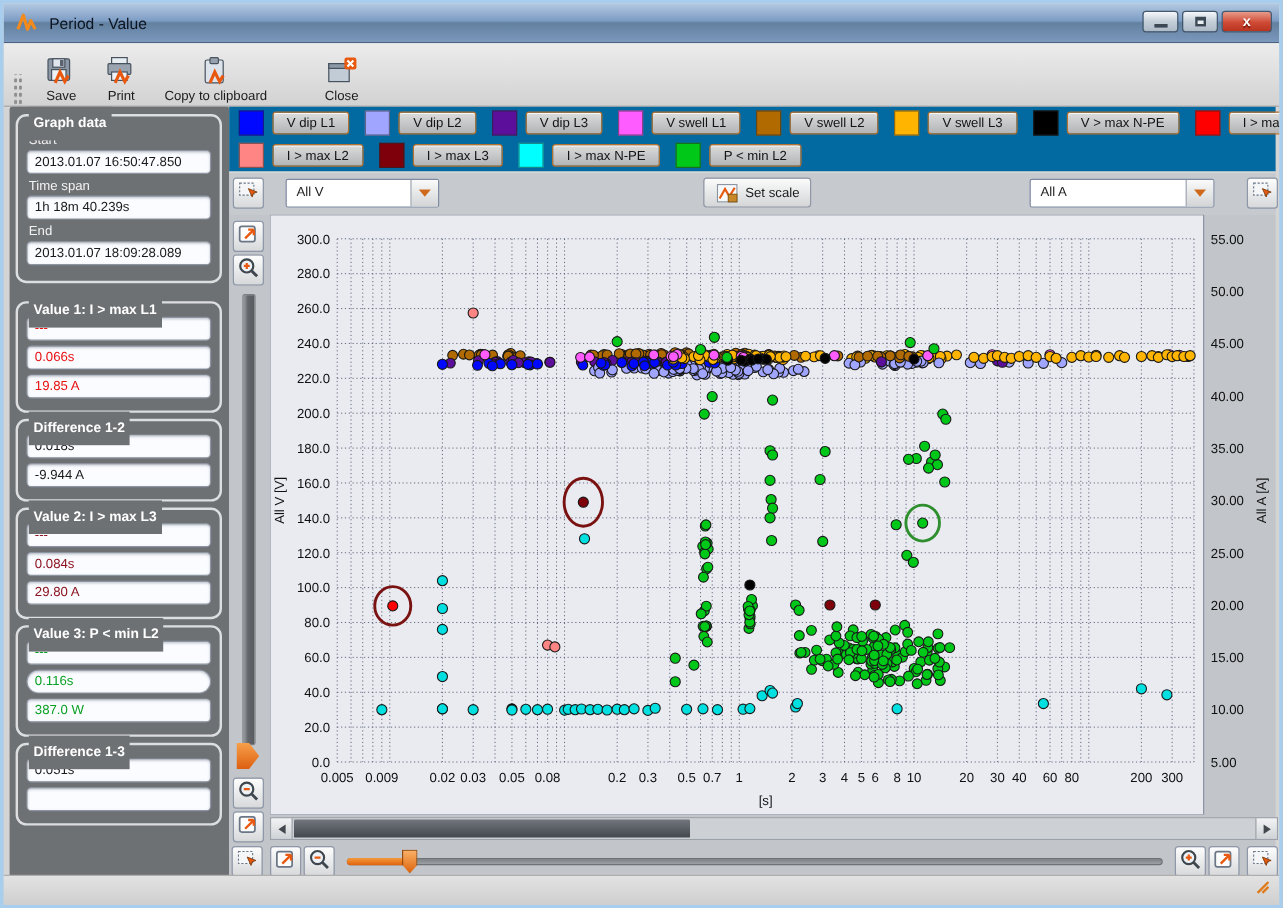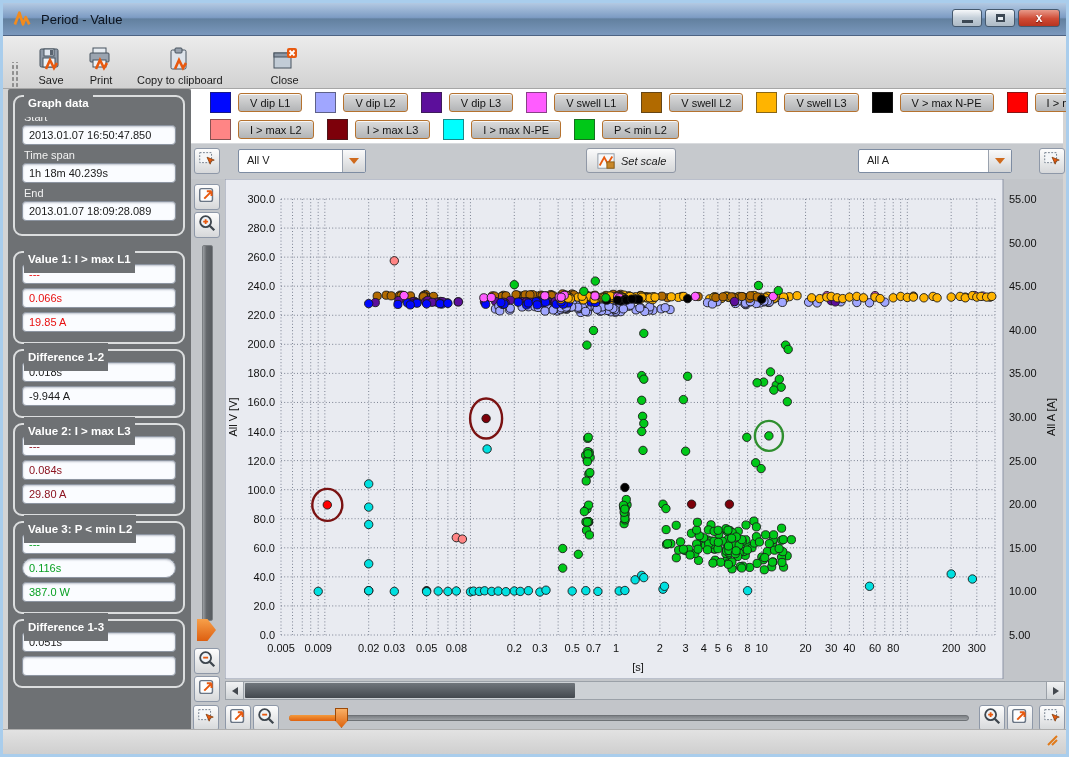--- a/index.html
+++ b/index.html
@@ -37,22 +37,22 @@
     padding:11px 7px 6px 7px;margin-bottom:5px;}
   .group.gd{margin-bottom:15px;padding-bottom:9px;}
   .group-title{position:absolute;top:-8px;left:9px;background:#6e7174;color:#fff;
     font-weight:bold;font-size:11.5px;padding:8px 4px;white-space:nowrap;}
   .f-label{color:#f2f2f2;font-size:11px;margin:3px 2px 2px 2px;}
   .field{background:#fafcff;border:1px solid #8d95a1;border-radius:4px;height:18px;
     line-height:18px;font-size:11px;padding:0 6px;color:#1a1a1a;margin-bottom:4px;
     box-shadow:inset 0 1px 2px rgba(80,90,110,.35);overflow:hidden;white-space:nowrap;}
   
   .legend{position:absolute;left:188px;top:86px;right:3px;height:54px;
-    background:#ffffff;display:flex;flex-direction:column;justify-content:center;gap:4px;
-    padding-left:19px;box-sizing:border-box;}
+    background:#0369a1;display:flex;flex-direction:column;justify-content:center;gap:4px;
+    padding-left:8px;box-sizing:border-box;}
   .legend-row{display:flex;align-items:center;gap:13px;height:23px;}
   .leg-item{display:flex;align-items:center;gap:7px;}
   .leg-swatch{width:21px;height:21px;border:1px solid rgba(40,40,40,.55);box-sizing:border-box;}
   .leg-btn{background:linear-gradient(#dcdcdc,#b2b4b6);border:1px solid #b5722f;border-radius:3px;
     font-size:11px;padding:2.5px 11px;color:#141414;white-space:nowrap;
     box-shadow:inset 0 1px 0 rgba(255,255,255,.8);}
   
   .ctrl-zone{position:absolute;left:188px;top:140px;right:3px;height:36px;background:#c6c9cd;
     border-top:1px solid #d9dbde;box-sizing:border-box;}
   .chart-backdrop{position:absolute;left:188px;top:176px;right:3px;bottom:24px;background:#c2c5c9;}
@@ -61,21 +61,21 @@
     box-sizing:border-box;}
   .combo{position:absolute;height:24px;background:#fff;border:1px solid #7d8ca2;border-radius:2px;
     display:flex;box-sizing:border-box;}
   .combo .val{flex:1;font-size:11px;padding:4px 0 0 8px;color:#222;}
   .combo .drop{width:22px;background:linear-gradient(#fafafa,#d2d4d6);border-left:1px solid #9aa2ae;
     display:flex;align-items:center;justify-content:center;}
   .chevron{width:0;height:0;border-left:5px solid transparent;border-right:5px solid transparent;
     border-top:6px solid #cf6a1c;}
   .push-btn{position:absolute;height:25px;background:linear-gradient(#fbfbfb,#d4d6d8);
     border:1px solid #9098a6;border-radius:3px;display:flex;align-items:center;gap:5px;
-    font-size:11px;color:#1a1a1a;padding:0 9px;box-sizing:border-box;font-style:italic;}
+    font-size:11px;color:#1a1a1a;padding:0 9px;box-sizing:border-box;}
   
   .vtrack{position:absolute;left:199px;top:242px;width:9px;height:374px;
     background:linear-gradient(to right,#9a9ea2,#63676b 40%,#585c60);border-radius:2px;
     border:1px solid #7b7f83;}
   .vhandle{position:absolute;left:194px;top:616px;width:19px;height:22px;
     background:linear-gradient(#f7a04a,#dd5f10);
     clip-path:polygon(0 0,55% 0,100% 50%,55% 100%,0 100%);}
   .hscroll{position:absolute;left:222px;top:678px;width:840px;height:19px;
     background:#c6cacd;border:1px solid #9ba1a8;box-sizing:border-box;display:flex;}
   .hs-arrow{width:17px;height:100%;background:linear-gradient(#f2f3f4,#cfd3d6);

